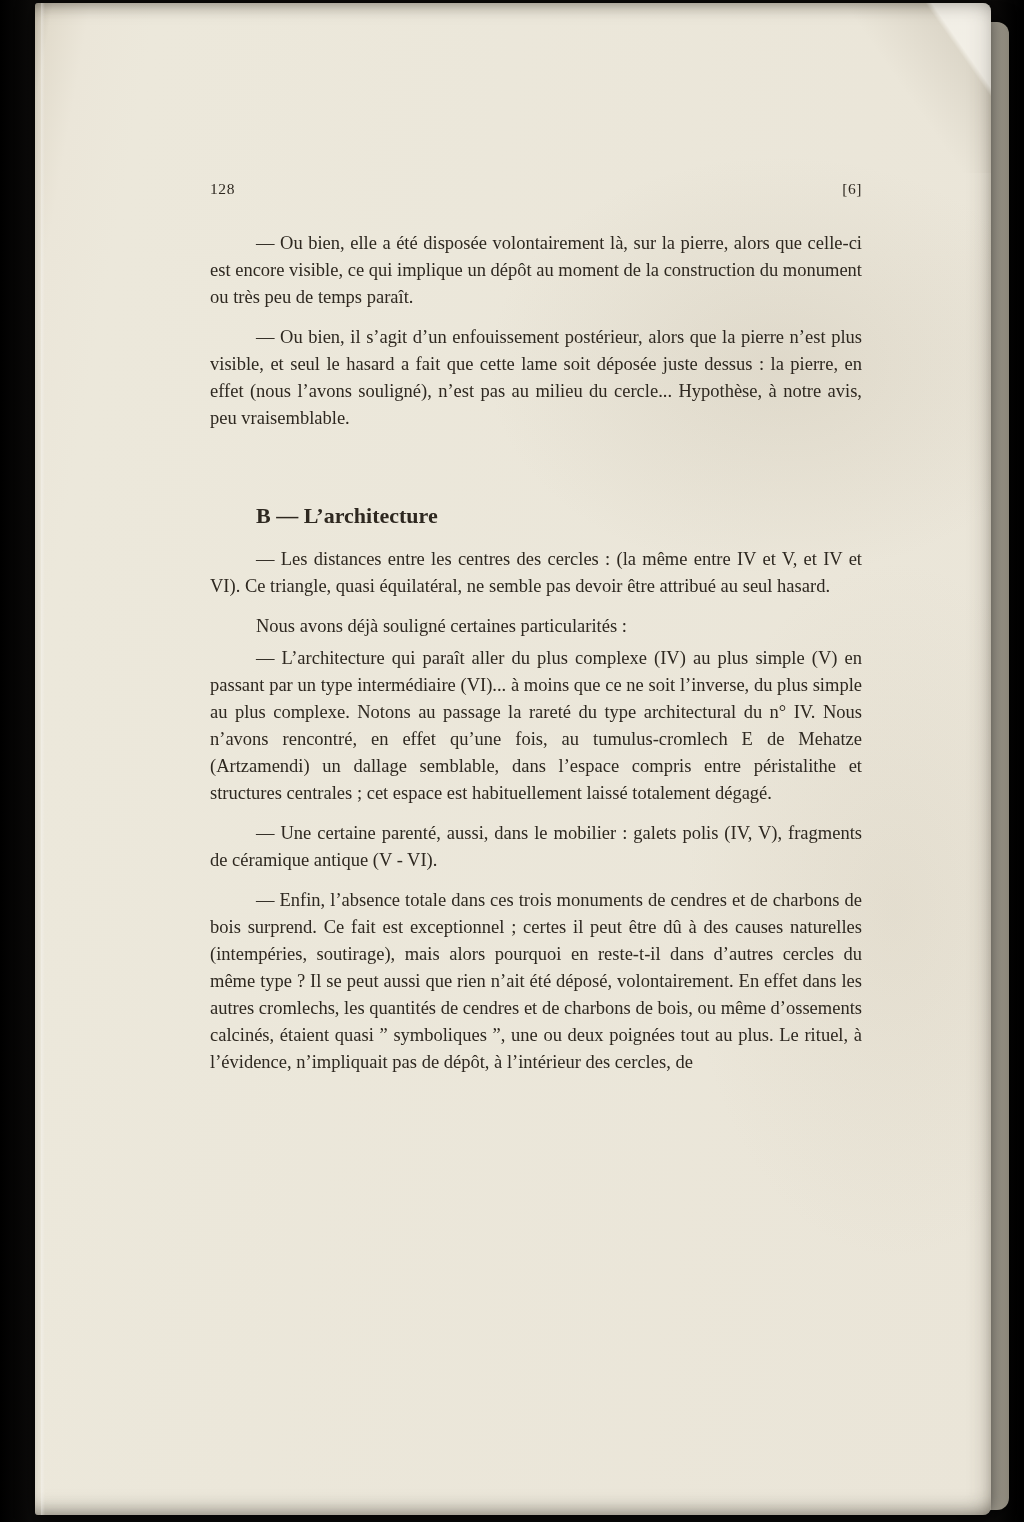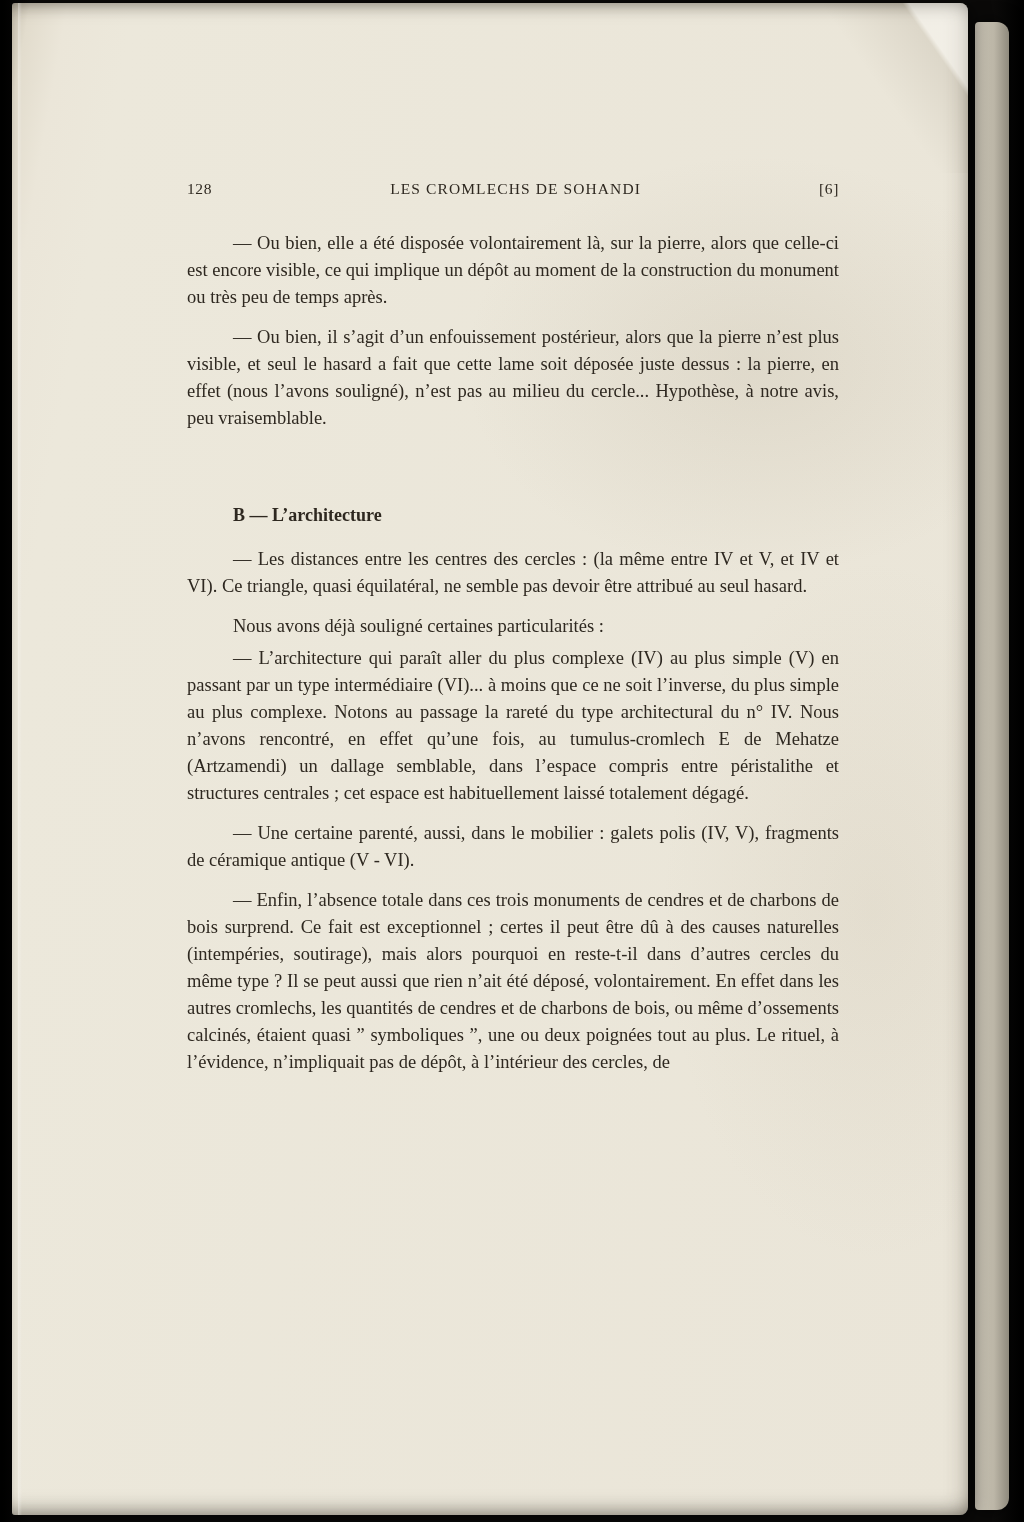--- a/index.html
+++ b/index.html
@@ -12,21 +12,21 @@
     overflow:hidden;
     font-family:"Liberation Serif","DejaVu Serif",serif;
   }
   .page-under{
     position:absolute;left:975px;top:22px;width:34px;height:1488px;
     background:linear-gradient(to right,#cdc7b8 0,#bdb7a8 55%,#8f8a7d 100%);
     border-radius:4px 12px 12px 4px;
     box-shadow:0 0 18px rgba(0,0,0,.6);
   }
   .page{
-    position:absolute;left:12px;top:3px;width:956px;height:1512px;
+    position:absolute;left:35px;top:3px;width:956px;height:1512px;
     background:
       radial-gradient(ellipse 420px 300px at 78% 24%, rgba(170,158,135,.18), transparent 70%),
       radial-gradient(ellipse 300px 500px at 90% 60%, rgba(185,172,148,.14), transparent 70%),
       linear-gradient(100deg,#c9c2b2 0px,#e2dccd 18px,#ebe6d9 55px,#ece8db 120px,#eae5d8 100%),
       #e9e4d7;
     border-radius:3px 8px 8px 3px;
     box-shadow:inset 0 14px 18px -14px rgba(40,35,25,.55),
                inset 0 -16px 20px -14px rgba(40,35,25,.5),
                inset -10px 0 24px -12px rgba(60,52,38,.45),
                2px 4px 20px rgba(0,0,0,.7);
@@ -51,45 +51,44 @@
     display:flex;justify-content:space-between;align-items:baseline;
     font-size:15.5px;letter-spacing:.6px;
     margin:0 0 28px 0;
     text-align:left;
   }
   .header .rtitle{letter-spacing:1.1px;}
   .para{margin:0 0 13px 0;text-indent:46px;}
   .para.tight{margin-bottom:5px;}
   .para.last{margin-bottom:14px;}
   .section-heading{
-    font-weight:bold;font-size:18px;
+    font-weight:bold;font-size:22px;
     margin:70px 0 17px 0;text-indent:46px;
     text-align:left;
   }
 </style>
 </head>
 <body>
 
 <div class="photo">
 
   <div class="page-under"></div>
 
   <div class="page">
     <div class="edge-highlight"></div>
     <div class="crease"></div>
 
     <div class="textblock">
 
       <div class="header">
         <span class="pnum">128</span>
-        <span class="rtitle">LES CROMLECHS DE SOHANDI</span>
         <span class="fmark">[6]</span>
       </div>
 
-      <p class="para">— Ou bien, elle a été disposée volontairement là, sur la pierre, alors que celle-ci est encore visible, ce qui implique un dépôt au moment de la construction du monument ou très peu de temps après.</p>
+      <p class="para">— Ou bien, elle a été disposée volontairement là, sur la pierre, alors que celle-ci est encore visible, ce qui implique un dépôt au moment de la construction du monument ou très peu de temps paraît.</p>
       <p class="para">— Ou bien, il s’agit d’un enfouissement postérieur, alors que la pierre n’est plus visible, et seul le hasard a fait que cette lame soit déposée juste dessus : la pierre, en effet (nous l’avons souligné), n’est pas au milieu du cercle... Hypothèse, à notre avis, peu vraisemblable.</p>
 
       <h3 class="section-heading">B — L’architecture</h3>
 
       <p class="para">— Les distances entre les centres des cercles : (la même entre IV et V, et IV et VI). Ce triangle, quasi équilatéral, ne semble pas devoir être attribué au seul hasard.</p>
       <p class="para tight">Nous avons déjà souligné certaines particularités :</p>
       <p class="para">— L’architecture qui paraît aller du plus complexe (IV) au plus simple (V) en passant par un type intermédiaire (VI)... à moins que ce ne soit l’inverse, du plus simple au plus complexe. Notons au passage la rareté du type architectural du n° IV. Nous n’avons rencontré, en effet qu’une fois, au tumulus-cromlech E de Mehatze (Artzamendi) un dallage semblable, dans l’espace compris entre péristalithe et structures centrales ; cet espace est habituellement laissé totalement dégagé.</p>
       <p class="para">— Une certaine parenté, aussi, dans le mobilier : galets polis (IV, V), fragments de céramique antique (V - VI).</p>
       <p class="para last">— Enfin, l’absence totale dans ces trois monuments de cendres et de charbons de bois surprend. Ce fait est exceptionnel ; certes il peut être dû à des causes naturelles (intempéries, soutirage), mais alors pourquoi en reste-t-il dans d’autres cercles du même type ? Il se peut aussi que rien n’ait été déposé, volontairement. En effet dans les autres cromlechs, les quantités de cendres et de charbons de bois, ou même d’ossements calcinés, étaient quasi ” symboliques ”, une ou deux poignées tout au plus. Le rituel, à l’évidence, n’impliquait pas de dépôt, à l’intérieur des cercles, de</p>
 

